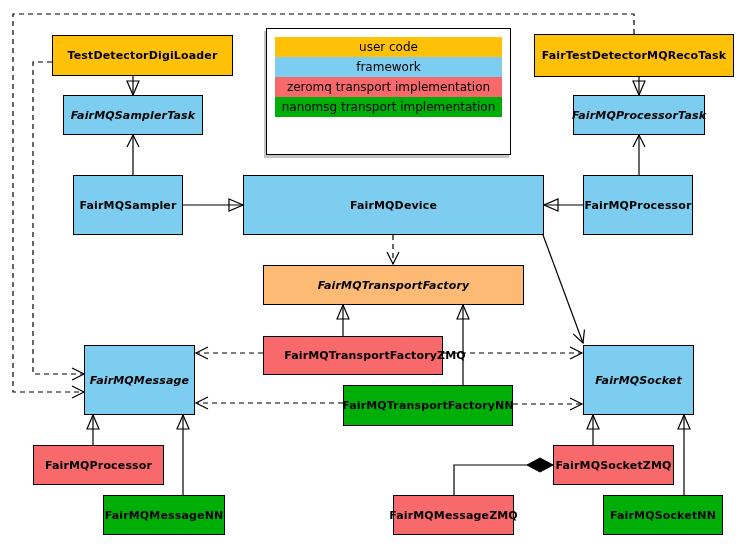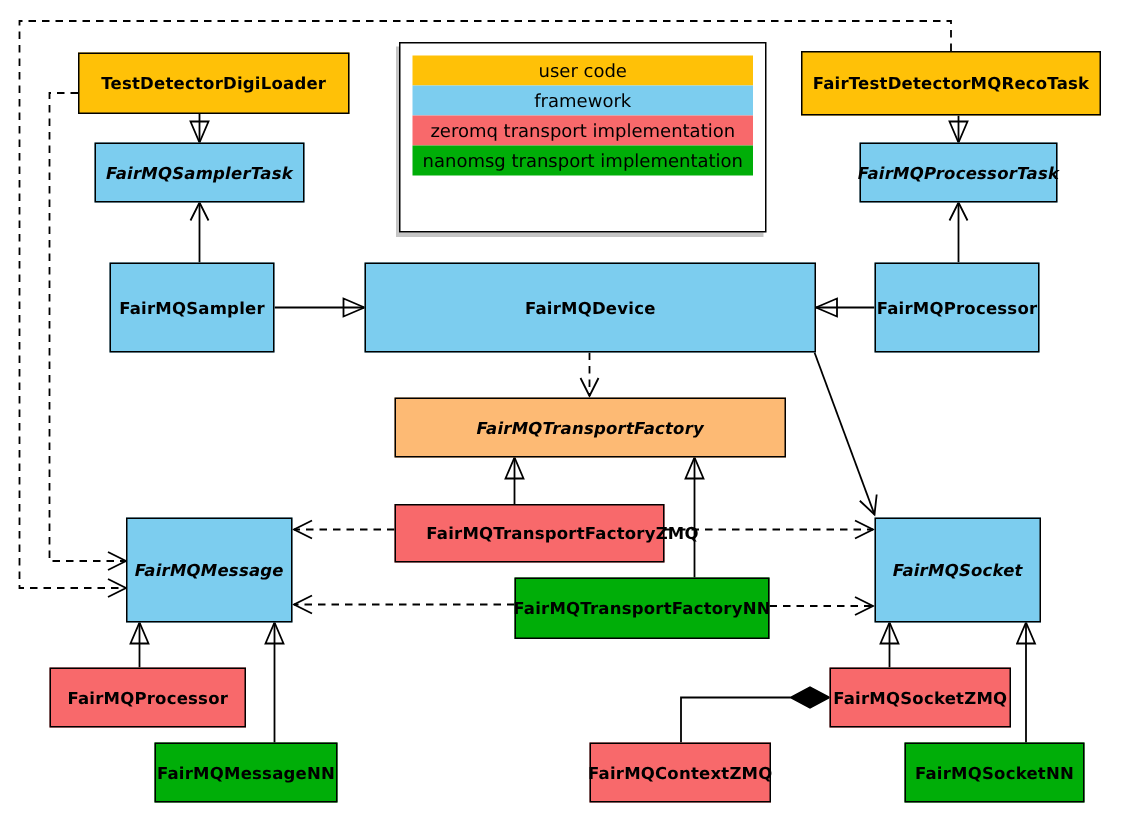--- a/index.html
+++ b/index.html
@@ -131,21 +131,21 @@
     <div class="node abstract" style="left: 583px; top: 345px; width: 111px; height: 70px; background: rgb(124, 205, 239);">
       <span>FairMQSocket</span>
     </div>
     <div class="node" style="left: 33px; top: 445px; width: 131px; height: 40px; background: rgb(248, 105, 107);">
       <span>FairMQProcessor</span>
     </div>
     <div class="node" style="left: 103px; top: 495px; width: 122px; height: 40px; background: rgb(0, 174, 8);">
       <span>FairMQMessageNN</span>
     </div>
     <div class="node" style="left: 393px; top: 495px; width: 121px; height: 40px; background: rgb(248, 105, 107);">
-      <span>FairMQContextZMQ</span>
+      <span>FairMQMessageZMQ</span>
     </div>
     <div class="node" style="left: 553px; top: 445px; width: 121px; height: 40px; background: rgb(248, 105, 107);">
       <span>FairMQSocketZMQ</span>
     </div>
     <div class="node" style="left: 603px; top: 495px; width: 120px; height: 40px; background: rgb(0, 174, 8);">
       <span>FairMQSocketNN</span>
     </div>
   </div>
 
 </body></html>

